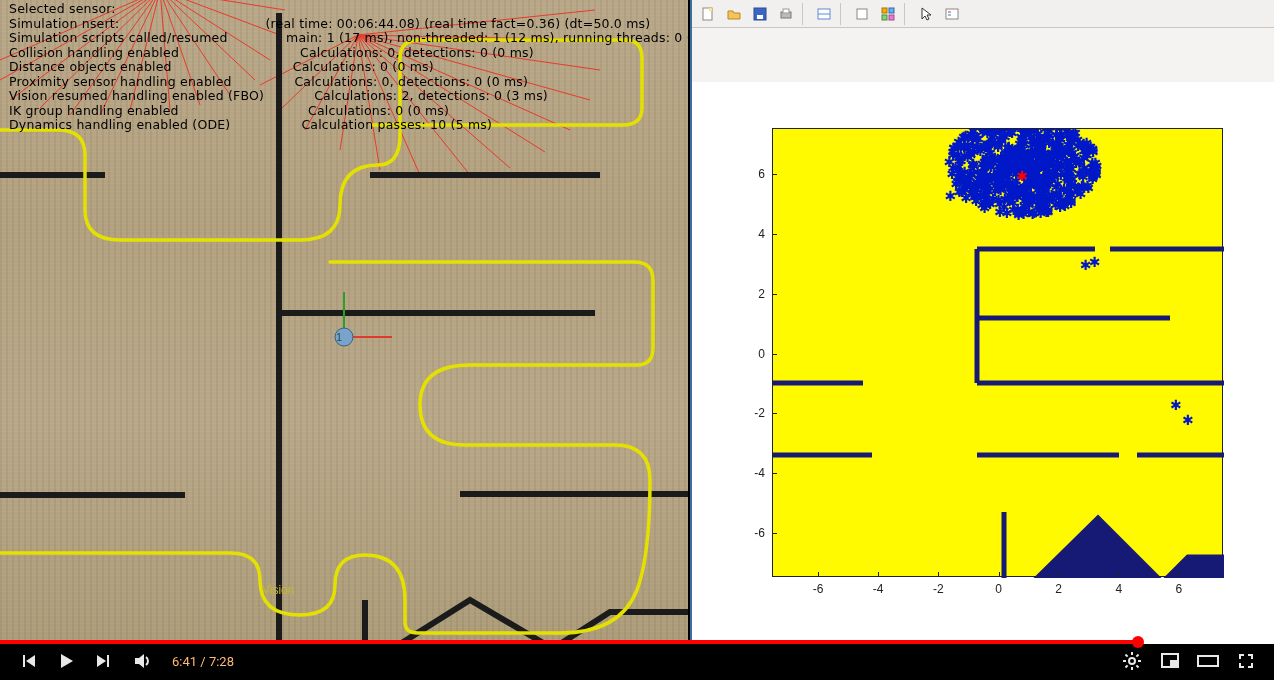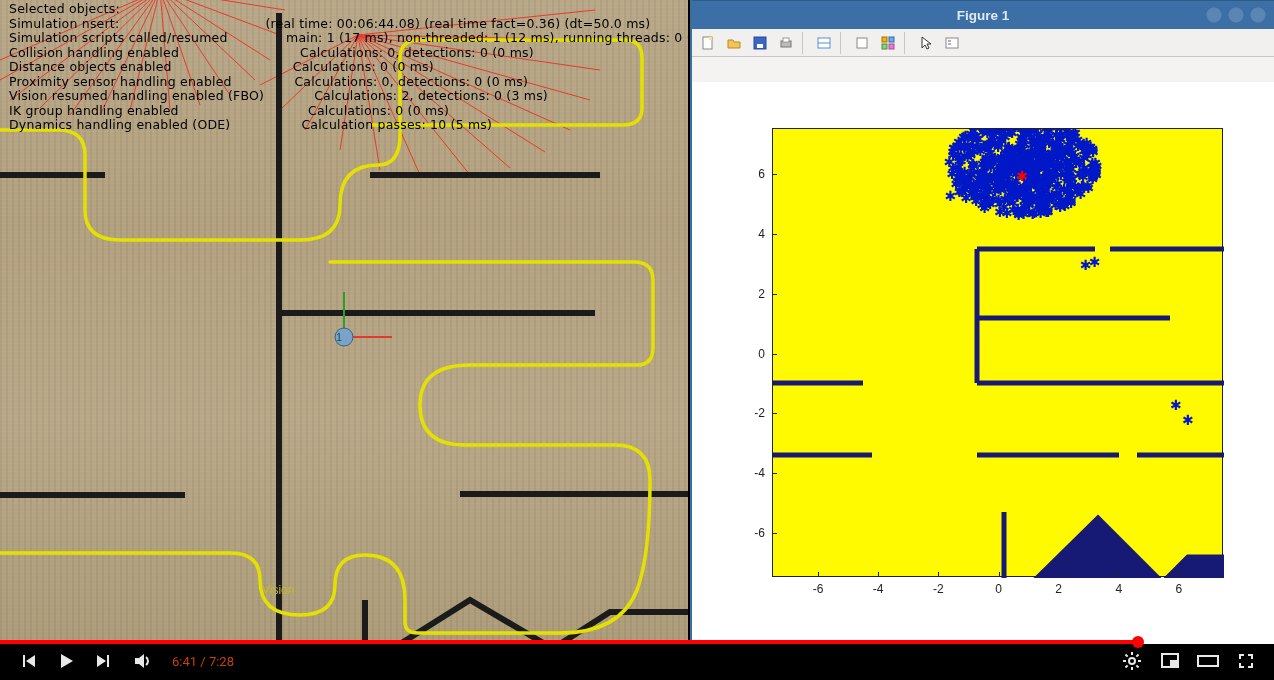--- a/index.html
+++ b/index.html
@@ -110,21 +110,21 @@
   #progress .dot {
     position:absolute; left:89.3%; top:-4px; width:12px; height:12px;
     background:#ff0000; border-radius:50%; transform:translateX(-50%);
   }
   .pbtn {
     width:28px; height:28px; display:flex; align-items:center; justify-content:center;
     cursor:pointer; margin-right:10px;
   }
   .pbtn svg { fill:#e8e8e8; }
   #vidbar .spacer { flex:1; }
-  .time { margin-left:6px; color:#c2410c; }
+  .time { margin-left:6px; color:#fdba74; }
 </style>
 </head>
 <body>
 
 <div id="stage">
 
   <div id="sim">
 
     <svg width="688" height="644">
 
@@ -219,41 +219,34 @@
       </g>
 
       <g>
         <line x1="344" y1="337" x2="392" y2="337" stroke="#e03a2a" stroke-width="2"></line>
         <line x1="344" y1="337" x2="344" y2="292" stroke="#2aa02a" stroke-width="2"></line>
         <circle cx="344" cy="337" r="9" fill="#7aa3cc" stroke="#3d5f80"></circle>
         <text x="336" y="341" font-size="11" fill="#154">1</text>
       </g>
     </svg>
 
-    <div class="overlay-text"><span>Selected objects:</span>
+    <div class="overlay-text"><span>Selected sensor:</span>
 <span>Simulation nsert:</span>                                   <span>(real time: 00:06:44.08) (real time fact=0.36) (dt=50.0 ms)</span>
 <span>Simulation scripts called/resumed</span>              <span>main: 1 (17 ms), non-threaded: 1 (12 ms), running threads: 0 (0 ms)</span>
 <span>Collision handling enabled</span>                             <span>Calculations: 0, detections: 0 (0 ms)</span>
 <span>Distance objects enabled</span>                             <span>Calculations: 0 (0 ms)</span>
 <span>Proximity sensor handling enabled</span>               <span>Calculations: 0, detections: 0 (0 ms)</span>
 <span>Vision resumed handling enabled (FBO)</span>            <span>Calculations: 2, detections: 0 (3 ms)</span>
 <span>IK group handling enabled</span>                               <span>Calculations: 0 (0 ms)</span>
 <span>Dynamics handling enabled (ODE)</span>                 <span>Calculation passes: 10 (5 ms)</span></div>
 
     <div class="curve-label">Vision</div>
   </div>
 
   <div id="figwin">
-    <div id="fig-titlebar">
-      <span class="title-center">Figure 1</span>
-      <span class="spacer"></span>
-      <span class="winbtn"></span>
-      <span class="winbtn"></span>
-      <span class="winbtn"></span>
-    </div>
 
 
     <div id="fig-toolbar">
       <span class="tbtn">
         <svg width="16" height="16">
             <rect x="3" y="2" width="9" height="12" fill="#fff" stroke="#888"></rect>
             <rect x="9" y="2" width="3" height="3" fill="#ffe27a"></rect>
           </svg>
         </span>
       <span class="tbtn">

